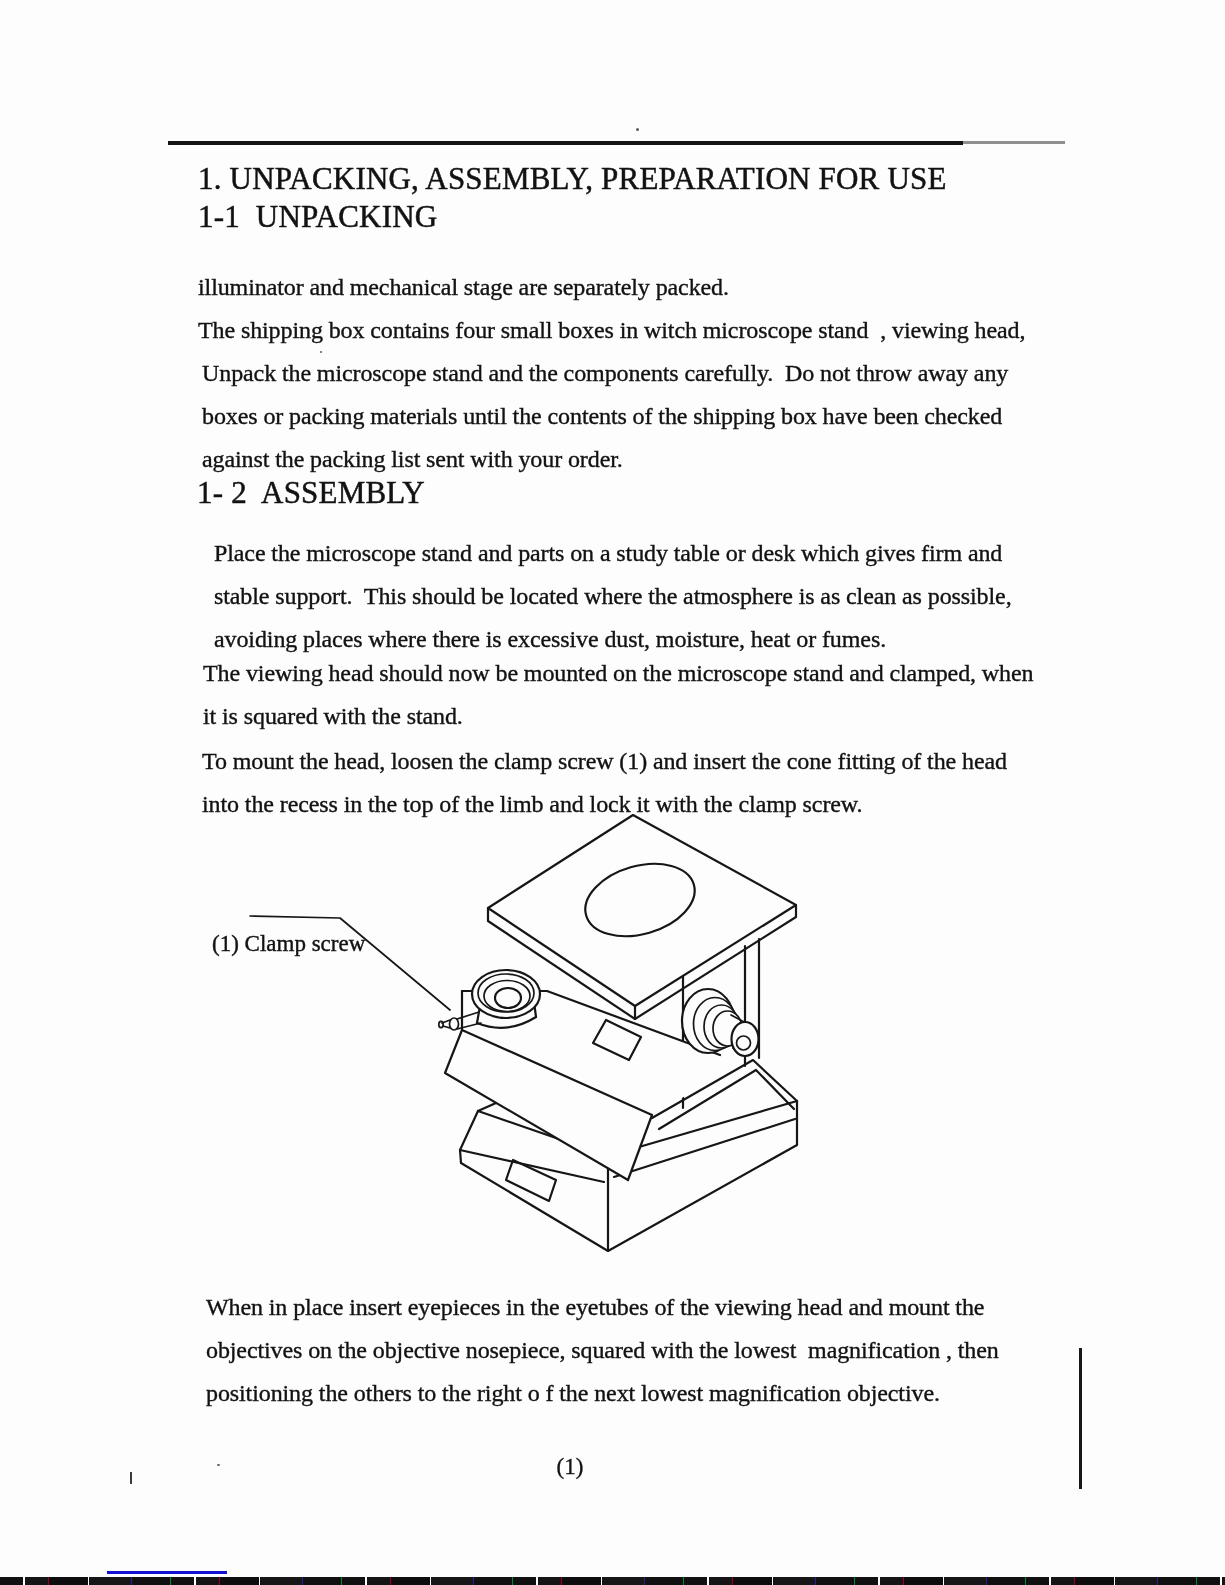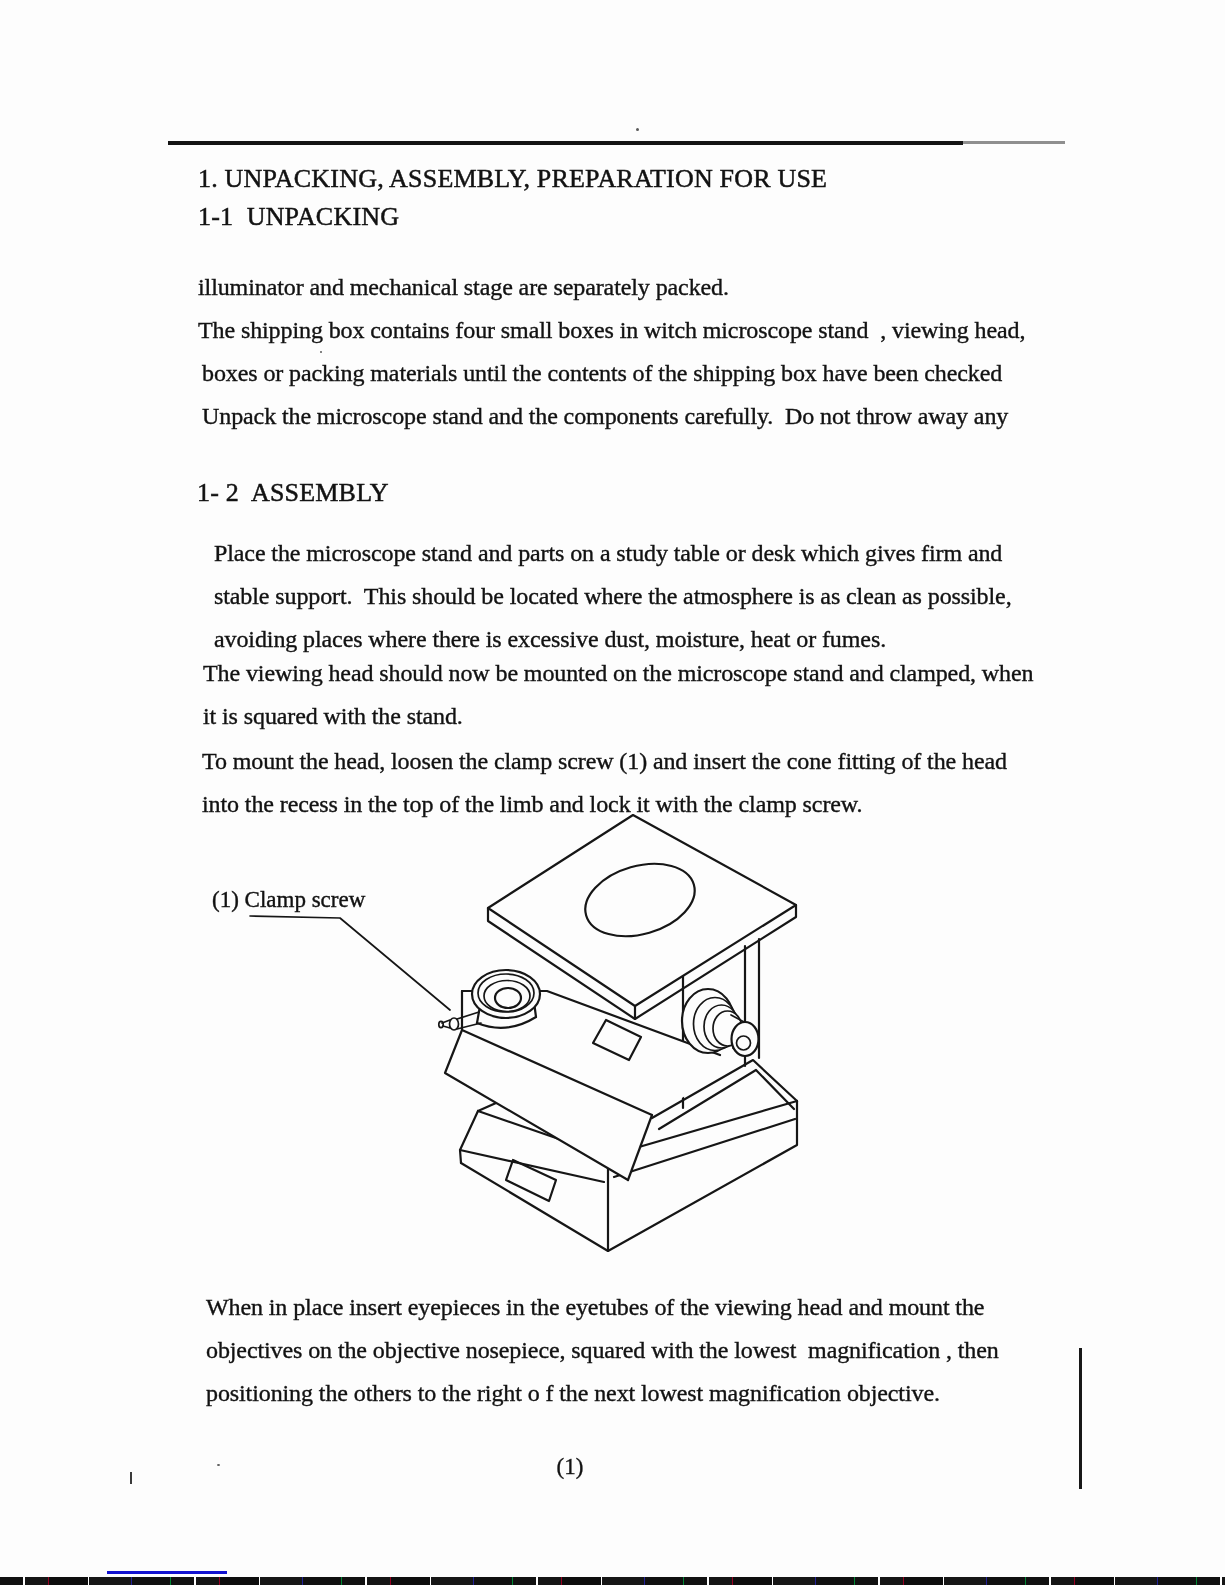--- a/index.html
+++ b/index.html
@@ -7,25 +7,25 @@
     width:1225px;height:1585px;position:relative;overflow:hidden;
     background:#fdfdfd;color:#121212;
     font-family:"Liberation Serif","DejaVu Serif",serif;
   }
   .abs{position:absolute;}
   .line{
     white-space:pre;font-size:24px;line-height:43px;letter-spacing:-0.1px;
     -webkit-text-stroke:0.38px #151515;
   }
   .hline{
-    white-space:pre;font-size:26px;line-height:34px;letter-spacing:0.2px;
+    white-space:pre;font-size:31px;line-height:34px;letter-spacing:0.2px;
     -webkit-text-stroke:0.5px #151515;
   }
   .caption{
-    white-space:pre;font-size:23px;line-height:28px;
+    white-space:pre;font-size:23px;line-height:28px;margin-top:44px;
     -webkit-text-stroke:0.4px #151515;
   }
   .pagenum{
     white-space:pre;font-size:23px;text-align:center;width:60px;
     -webkit-text-stroke:0.35px #151515;
   }
   .rule-black{background:#141414;height:4px;}
   .rule-gray{background:#8f8f8f;height:3px;}
   .vline{background:#181818;width:3px;}
   .tick{background:#3a3a3a;width:2px;height:12px;}
@@ -52,22 +52,23 @@
 <div class="abs speck" style="left:320px;top:351px;width:2px;height:2px;"></div>
 
 <div class="abs hline" style="left:198px;top:162px;">1. UNPACKING, ASSEMBLY, PREPARATION FOR USE</div>
 <div class="abs hline" style="left:198px;top:200px;">1-1  UNPACKING</div>
 
 <div class="abs" style="left:198px;top:266px;">
   <div class="line">illuminator and mechanical stage are separately packed.</div>
   <div class="line">The shipping box contains four small boxes in witch microscope stand  , viewing head,</div>
 </div>
 <div class="abs" style="left:202px;top:352px;">
+  <div class="line">Unpack the microscope stand and the components carefully.  Do not throw away any</div>
   <div class="line">boxes or packing materials until the contents of the shipping box have been checked</div>
-  <div class="line">Unpack the microscope stand and the components carefully.  Do not throw away any</div>
+  <div class="line">against the packing list sent with your order.</div>
 </div>
 
 <div class="abs hline" style="left:197px;top:476px;">1- 2  ASSEMBLY</div>
 
 <div class="abs" style="left:198px;top:532px;margin-left:16px;">
   <div class="line">Place the microscope stand and parts on a study table or desk which gives firm and</div>
   <div class="line">stable support.  This should be located where the atmosphere is as clean as possible,</div>
   <div class="line">avoiding places where there is excessive dust, moisture, heat or fumes.</div>
 </div>
 <div class="abs" style="left:203px;top:652px;">

